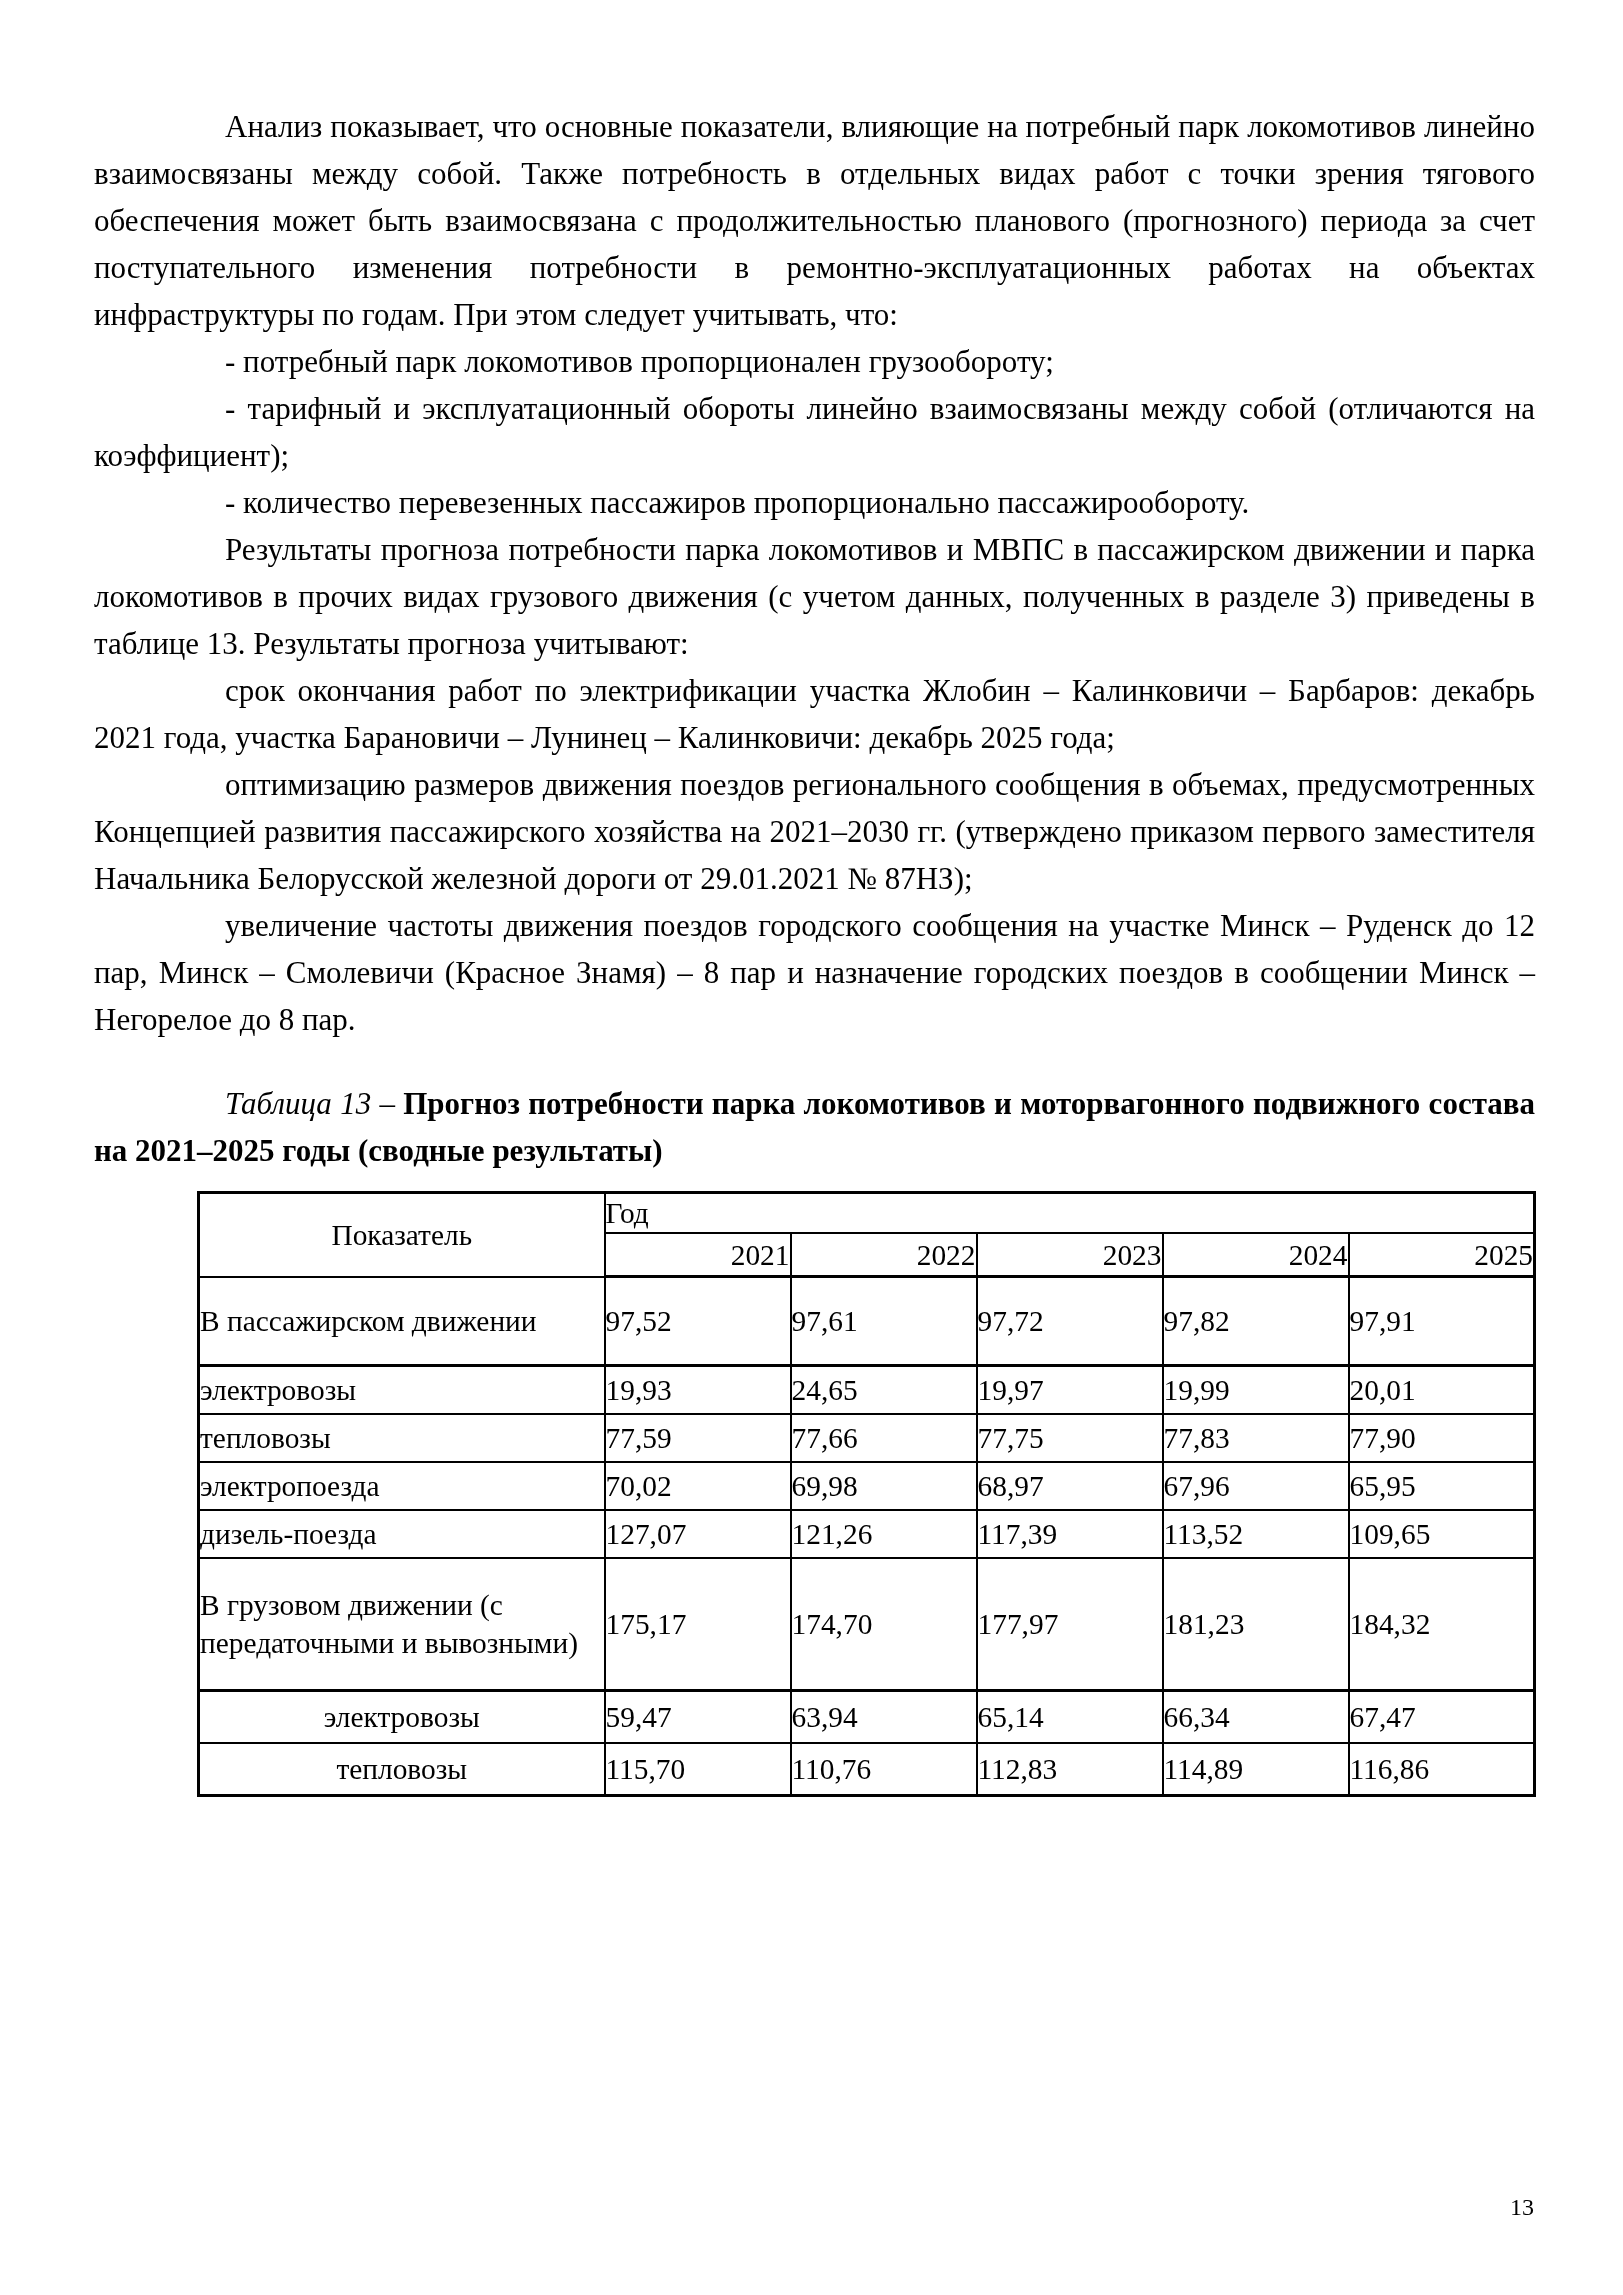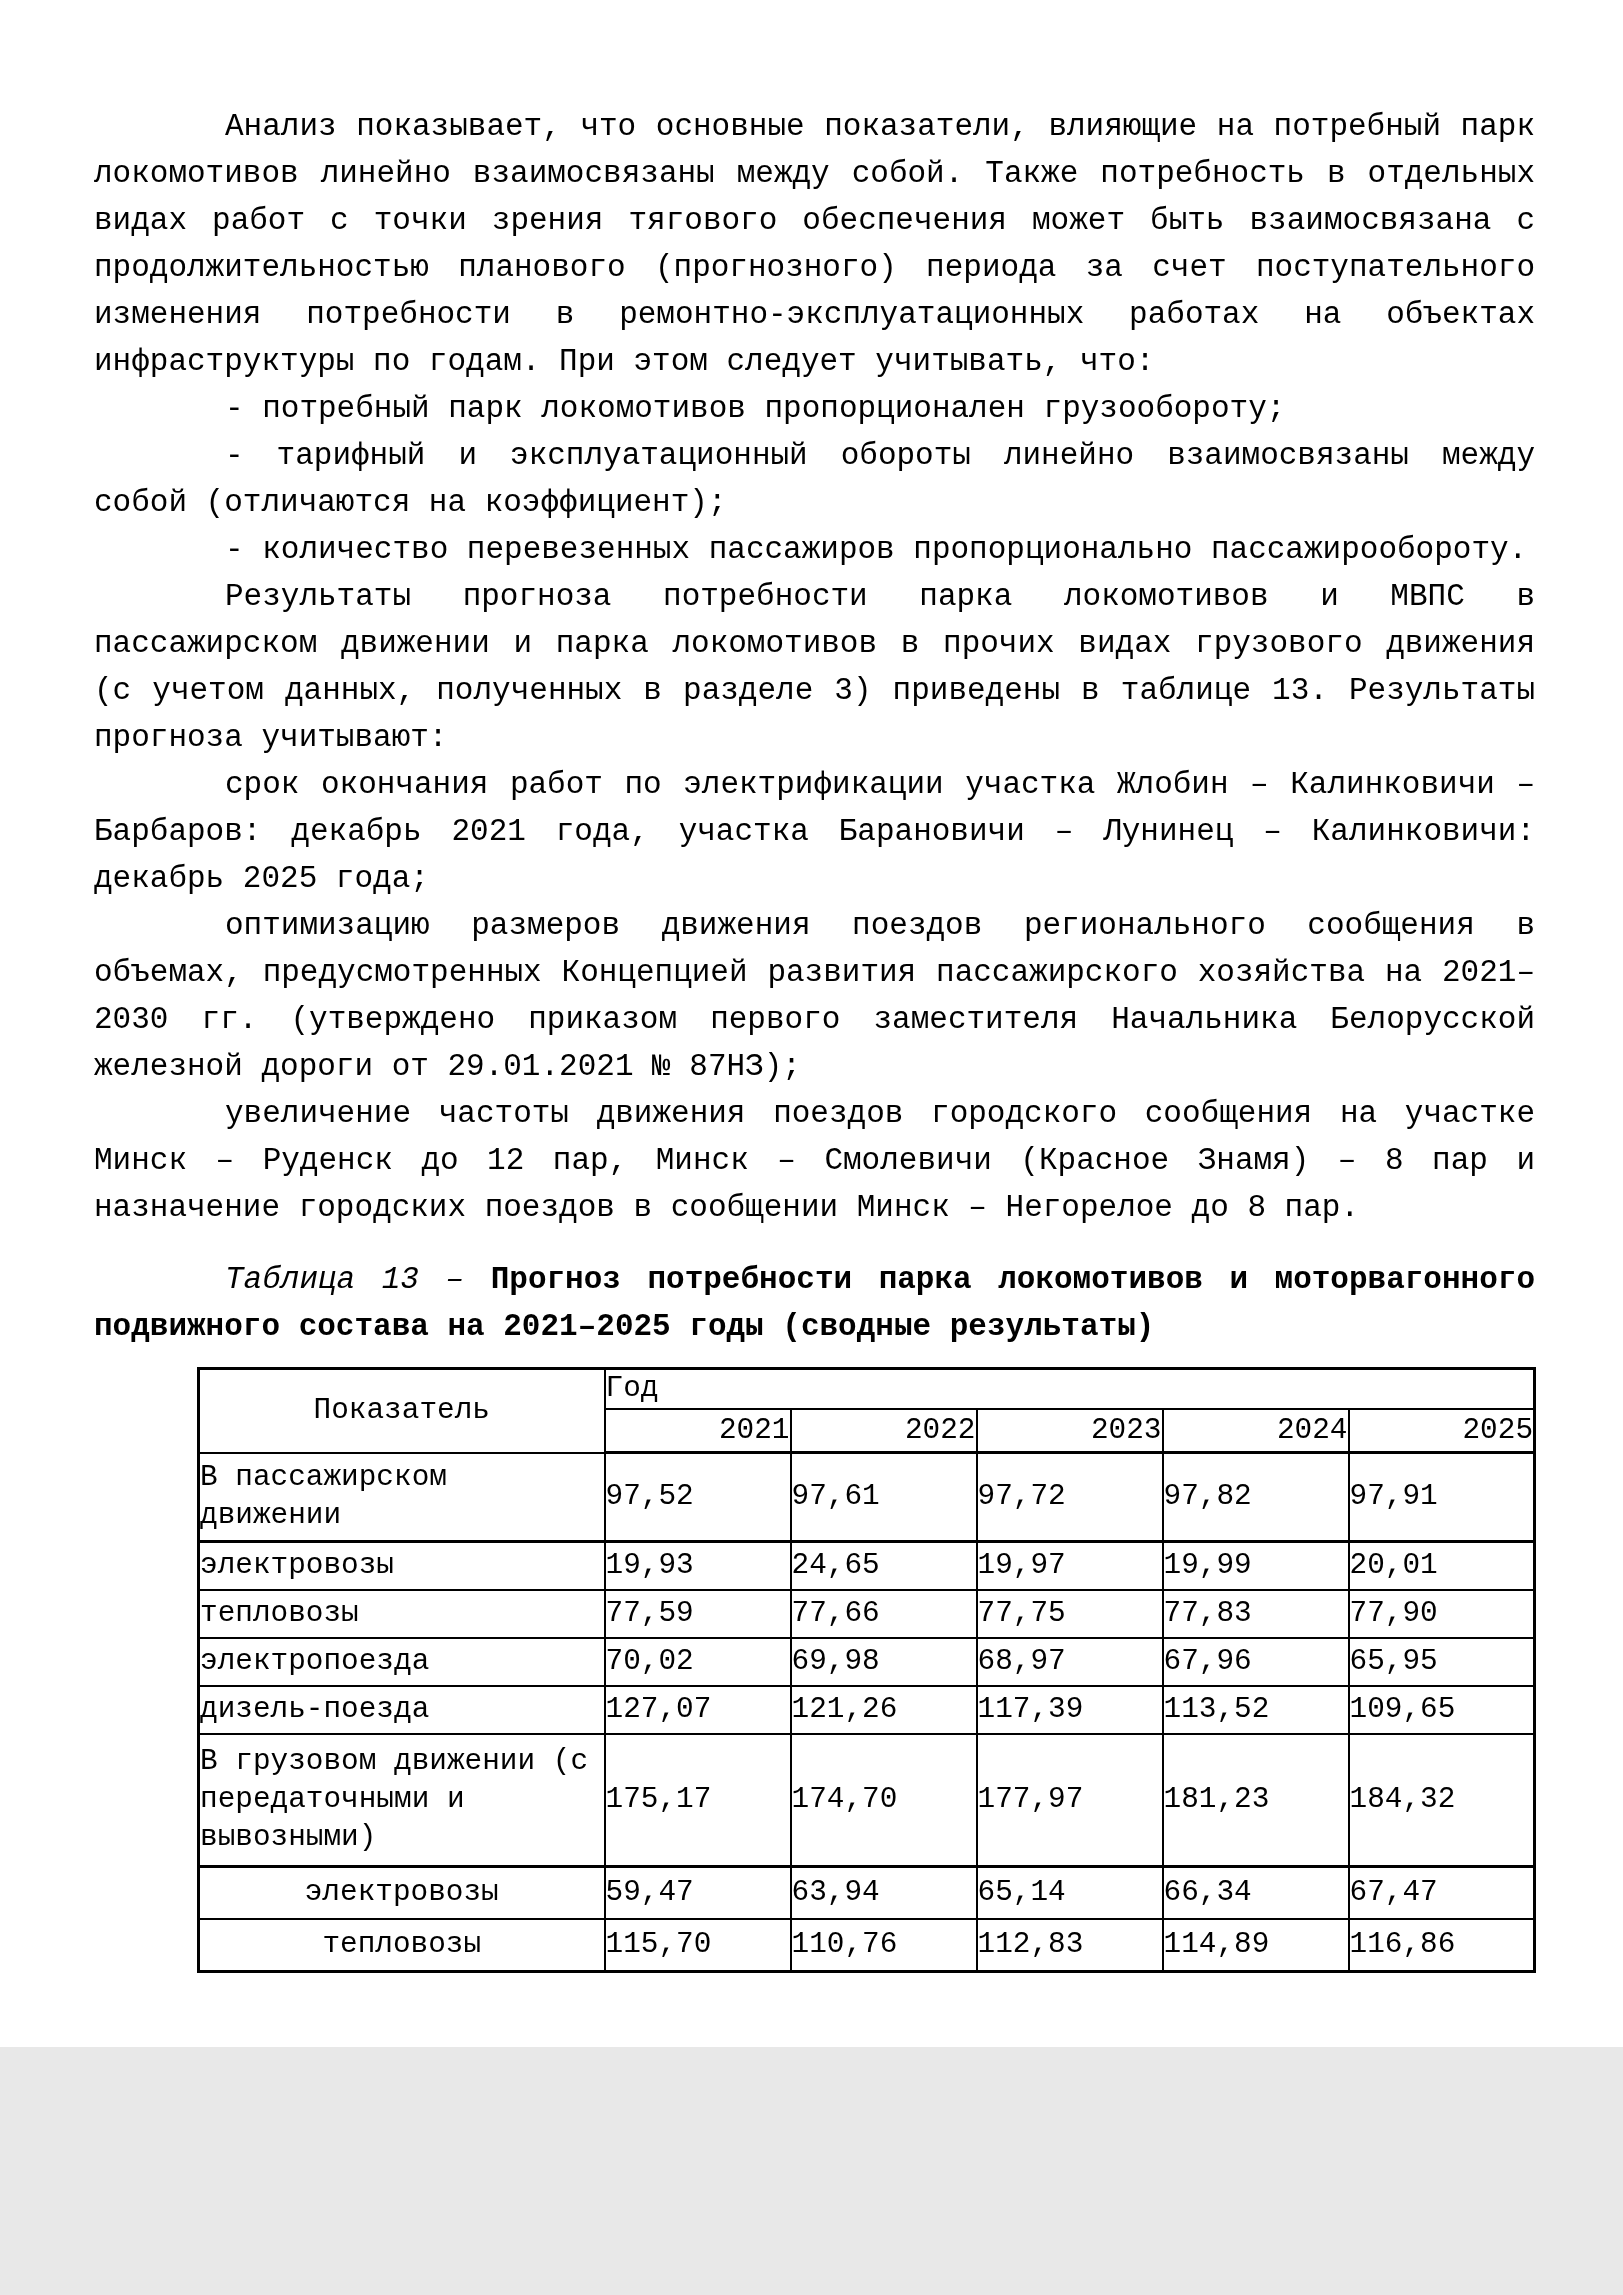--- a/index.html
+++ b/index.html
@@ -1,40 +1,40 @@
 <!DOCTYPE html>
 <html style="font-size:10.5px"><head>
 <meta charset="utf-8">
 <style>
   html, body { margin: 0; padding: 0; background: #e8e8e8; }
   .page {
     position: relative;
     width: 1623px;
-    height: 2047px;
+    height: 2295px;
     margin: 0 auto;
     background: #ffffff;
     color: #000000;
-    font-family: Liberation Mono, monospace;
+    font-family: Liberation Serif, serif;
     overflow: hidden;
   }
   .content {
     position: absolute;
     left: 94px;
     top: 103px;
     width: 1441px;
   }
   p.body-p {
     margin: 0;
     font-size: 31px;
     line-height: 47px;
     text-align: justify;
     text-indent: 131px;
   }
   p.caption {
-    margin: 25px 0 0 0;
+    margin: 37px 0 0 0;
     font-size: 31px;
     line-height: 47px;
     text-align: justify;
     text-indent: 131px;
     font-weight: bold;
   }
   .cap-label {
     font-style: italic;
     font-weight: normal;
   }

